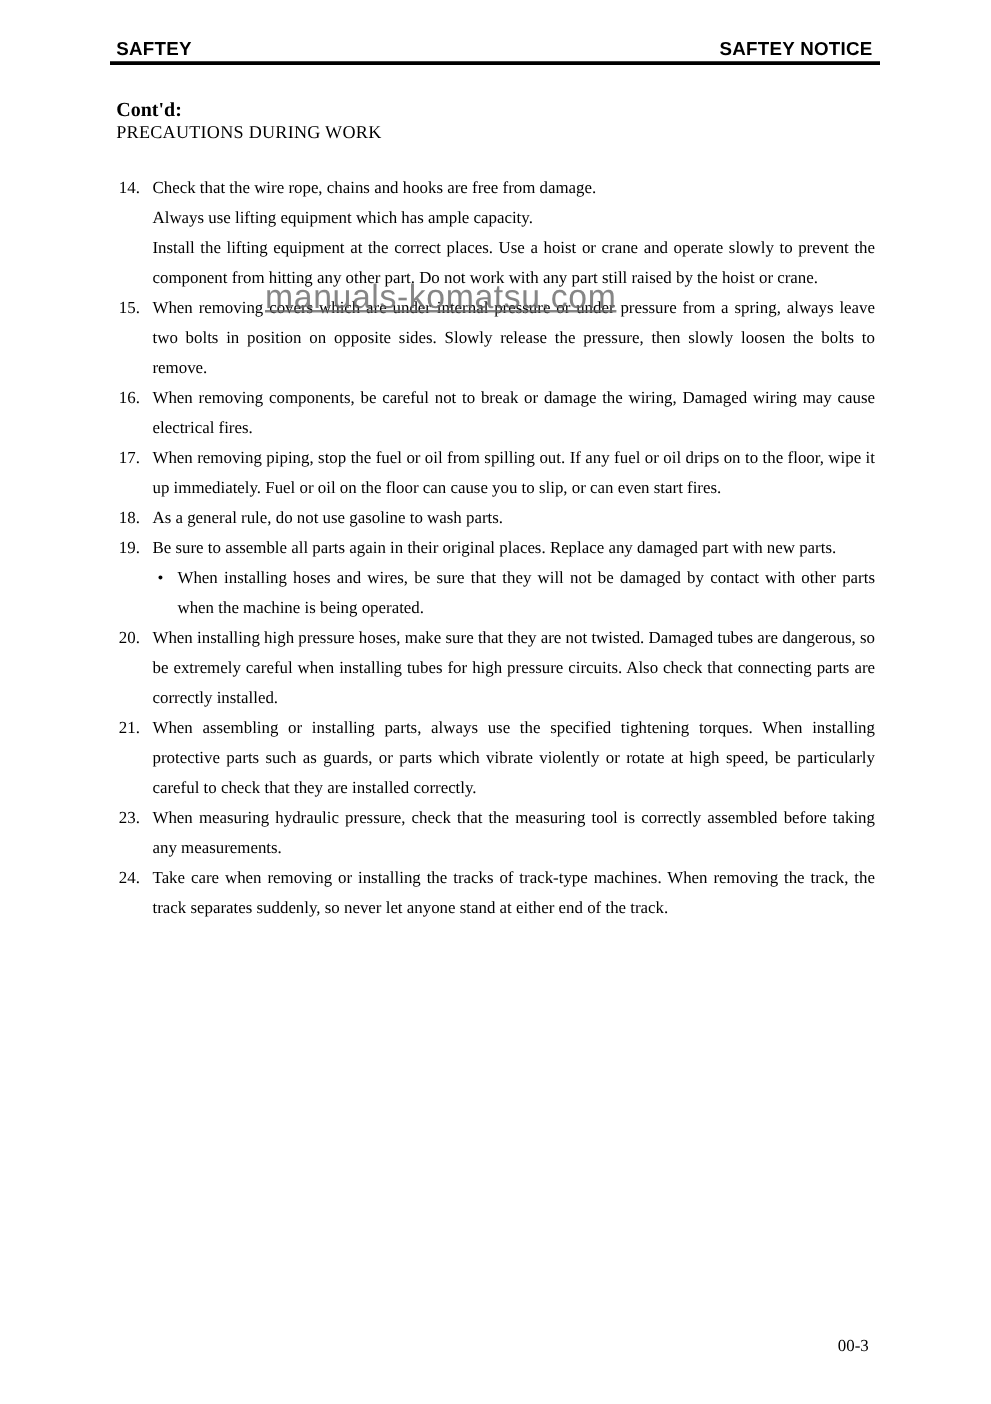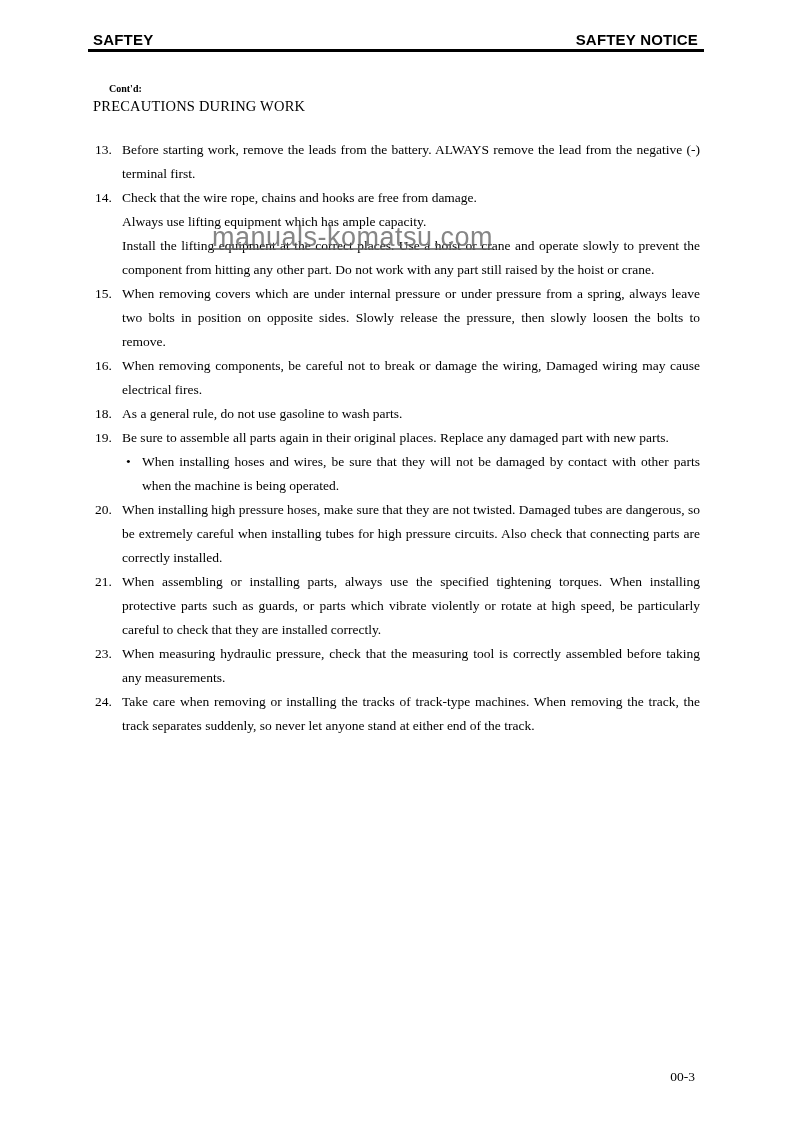--- a/index.html
+++ b/index.html
@@ -36,23 +36,22 @@
     background: #000000;
   }
   .content {
     position: absolute;
     top: 80px;
     left: 93px;
     width: 607px;
   }
   .contd {
     font-weight: bold;
-    font-size: 10px;
+    font-size: 16px;
     line-height: 17px;
-    margin-left: 16px;
   }
   .title {
     font-weight: normal;
     font-size: 14.5px;
     line-height: 18px;
     letter-spacing: 0.2px;
   }
   .list { margin-top: 23px; }
   .item {
     position: relative;
@@ -103,36 +102,36 @@
     <span>SAFTEY NOTICE</span>
   </div>
 
   <div class="rule"></div>
 
   <div class="content">
     <div class="contd">Cont'd:</div>
     <div class="title">PRECAUTIONS DURING WORK</div>
     <div class="list" id="precaution-list">
         <div class="item">
-          <span class="num">13.</span>
-          <p class="para">Before starting work, remove the leads from the battery. ALWAYS remove the lead from the negative (-) terminal first.</p>
-        </div>
-        <div class="item">
           <span class="num">14.</span>
           <p class="para">Check that the wire rope, chains and hooks are free from damage.</p>
           <p class="para">Always use lifting equipment which has ample capacity.</p>
           <p class="para">Install the lifting equipment at the correct places. Use a hoist or crane and operate slowly to prevent the component from hitting any other part. Do not work with any part still raised by the hoist or crane.</p>
         </div>
         <div class="item">
           <span class="num">15.</span>
           <p class="para">When removing covers which are under internal pressure or under pressure from a spring, always leave two bolts in position on opposite sides. Slowly release the pressure, then slowly loosen the bolts to remove.</p>
         </div>
         <div class="item">
           <span class="num">16.</span>
           <p class="para">When removing components, be careful not to break or damage the wiring, Damaged wiring may cause electrical fires.</p>
+        </div>
+        <div class="item">
+          <span class="num">17.</span>
+          <p class="para">When removing piping, stop the fuel or oil from spilling out. If any fuel or oil drips on to the floor, wipe it up immediately. Fuel or oil on the floor can cause you to slip, or can even start fires.</p>
         </div>
         <div class="item">
           <span class="num">18.</span>
           <p class="para">As a general rule, do not use gasoline to wash parts.</p>
         </div>
         <div class="item">
           <span class="num">19.</span>
           <p class="para">Be sure to assemble all parts again in their original places. Replace any damaged part with new parts.</p>
           <p class="para bullet"><span class="dot">•</span><span>When installing hoses and wires, be sure that they will not be damaged by contact with other parts when the machine is being operated.</span></p>
         </div>

